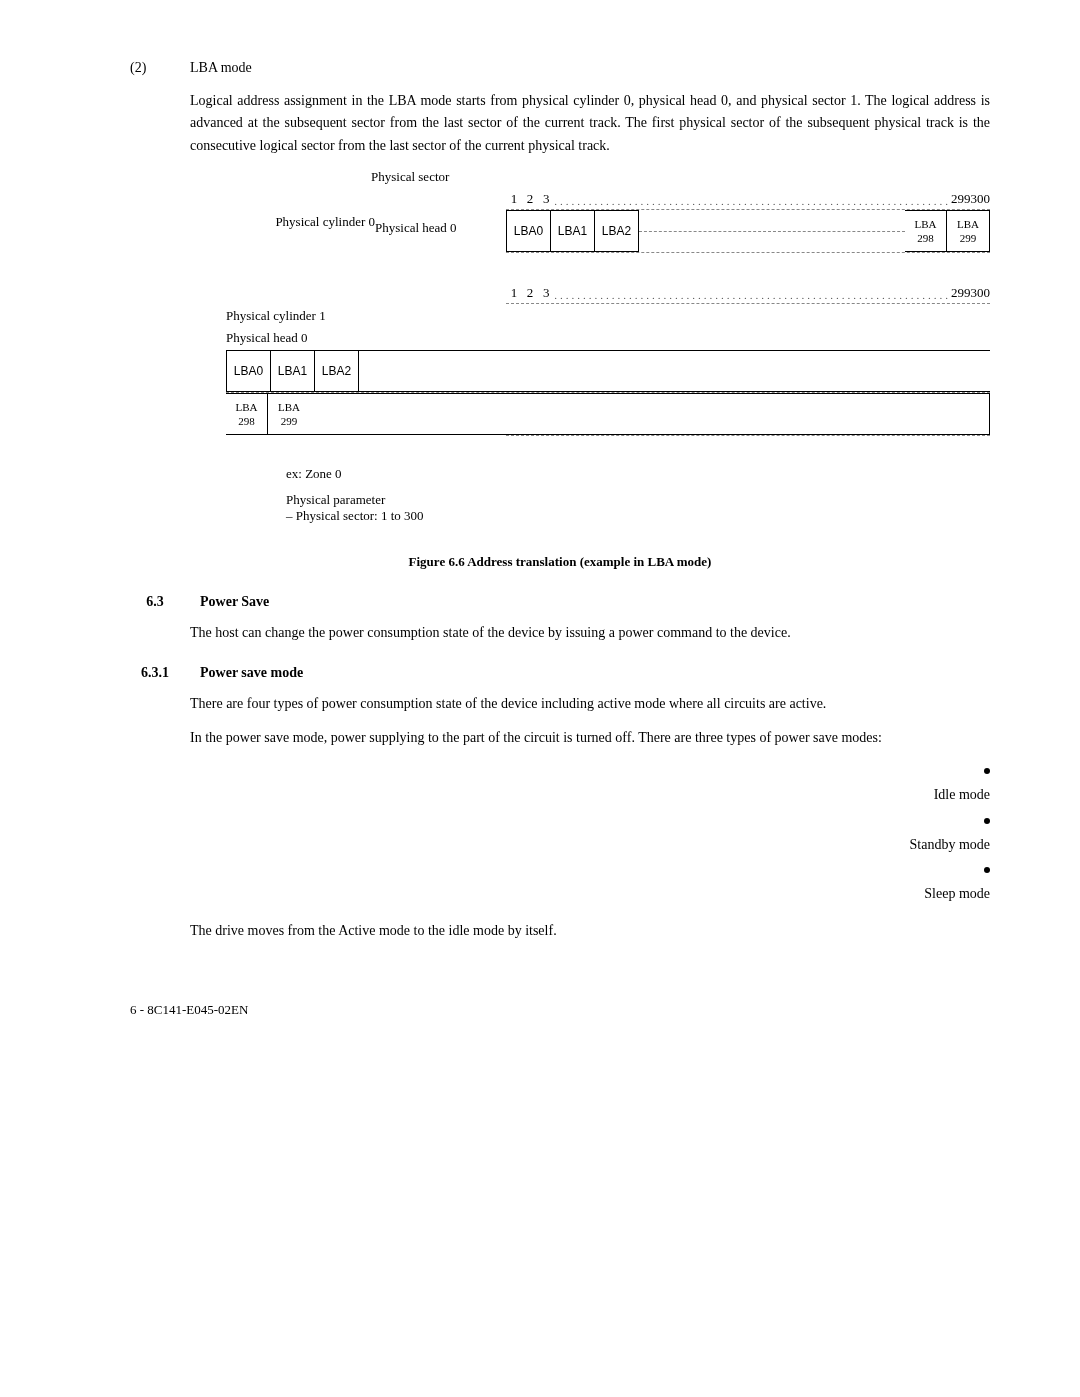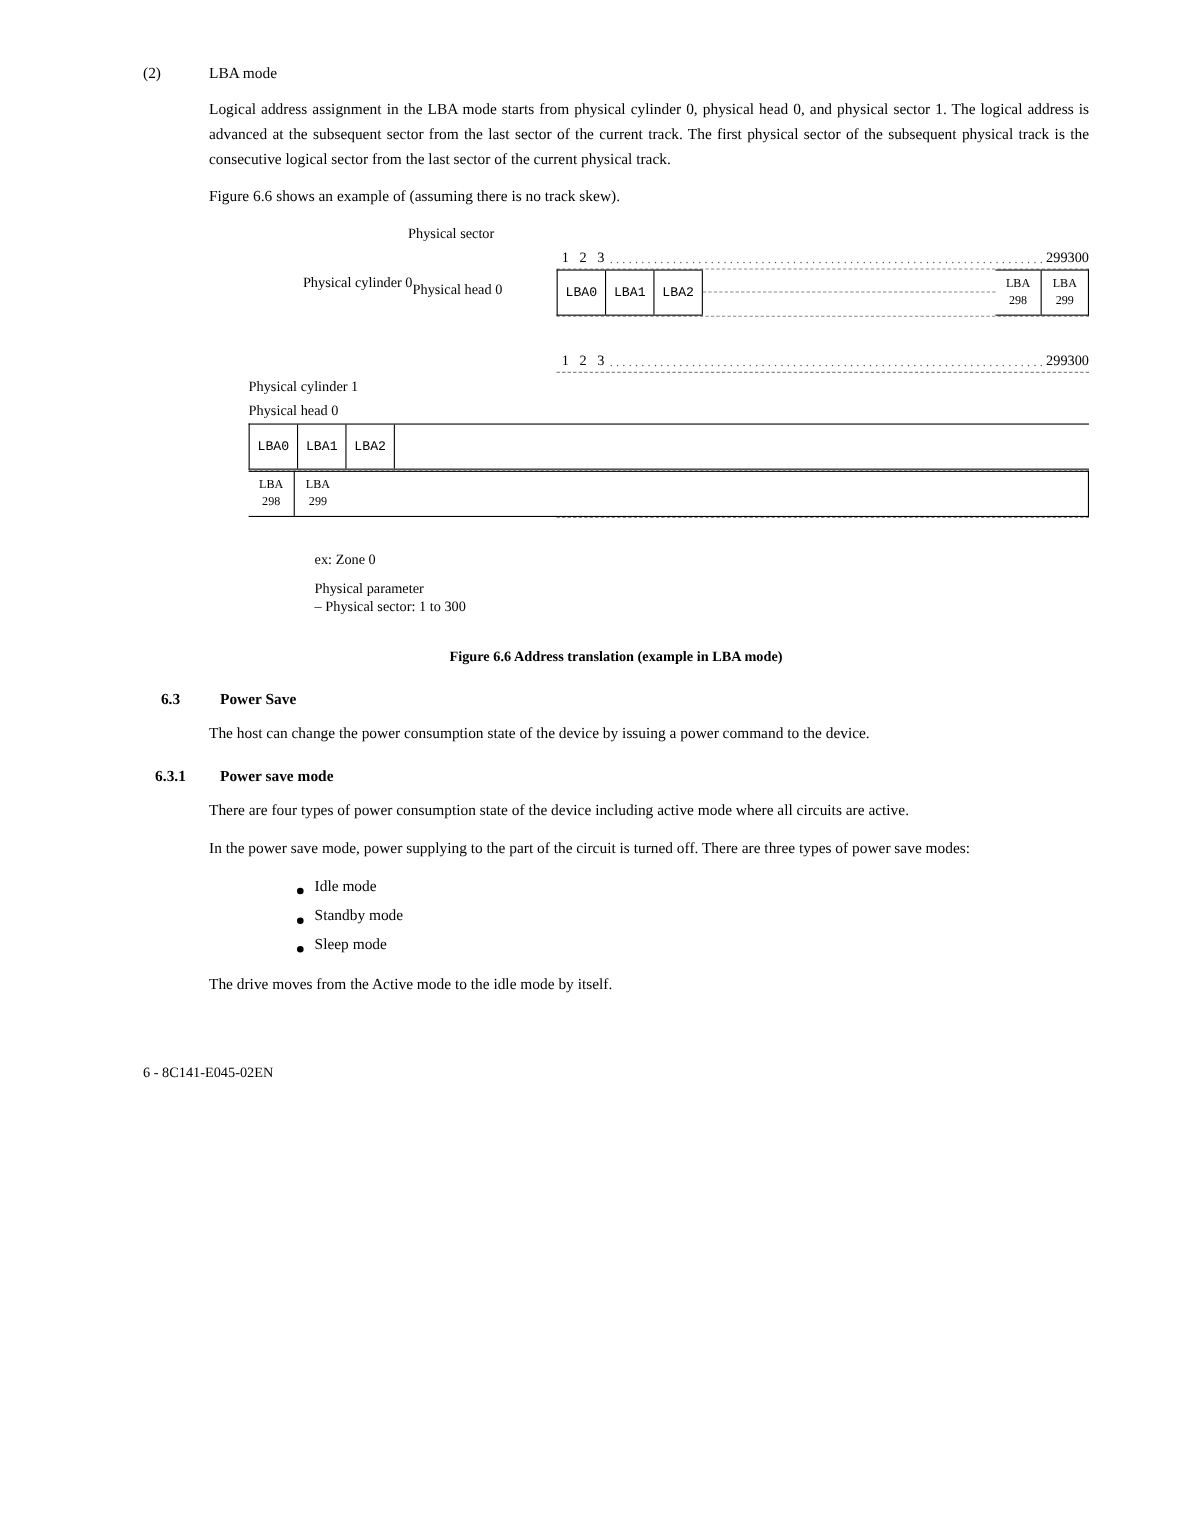--- a/index.html
+++ b/index.html
@@ -57,21 +57,21 @@
     }
 
     .cell {
       border: 1px solid #000;
       width: 44px;
       height: 40px;
       display: flex;
       align-items: center;
       justify-content: center;
       font-size: 12px;
-      font-family: Liberation Mono, monospace;
+      font-family: Liberation Sans, sans-serif;
     }
 
     .cell + .cell {
       border-left: none;
     }
 
     .figure-caption {
       text-align: center;
       font-weight: bold;
       font-size: 13px;
@@ -101,24 +101,25 @@
 
     
     .bullet-list {
       margin-left: 80px;
       margin-bottom: 14px;
       list-style: none;
     }
 
     .bullet-list li {
       display: flex;
-      align-items: center;
+      align-items: flex-end;
       gap: 10px;
       margin-bottom: 4px;
       line-height: 1.6;
+      flex-direction: column;
     }
 
     .bullet-dot {
       display: inline-block;
       width: 6px;
       height: 6px;
       background: #000;
       border-radius: 50%;
       margin-top: 7px;
       flex-shrink: 0;
@@ -148,21 +149,20 @@
 
 <div class="page-content">
 
   <div class="section-header">
     <span class="section-number">(2)</span>
     <span>LBA mode</span>
   </div>
 
   <div class="indented">
     <p class="paragraph">Logical address assignment in the LBA mode starts from physical cylinder 0, physical head 0, and physical sector 1.  The logical address is advanced at the subsequent sector from the last sector of the current track.  The first physical sector of the subsequent physical track is the consecutive logical sector from the last sector of the current physical track.</p>
-    <p class="paragraph">Figure 6.6 shows an example of (assuming there is no track skew).</p>
   </div>
 
   <div class="diagram-container">
 
     <div class="diagram-block">
 
       <div class="diagram-title">Physical sector</div>
 
       <div style="display:flex; margin-left: 280px; margin-bottom: 2px; font-size:13px; align-items: flex-end;">
         <div style="width:46px; text-align:center;">1</div>

